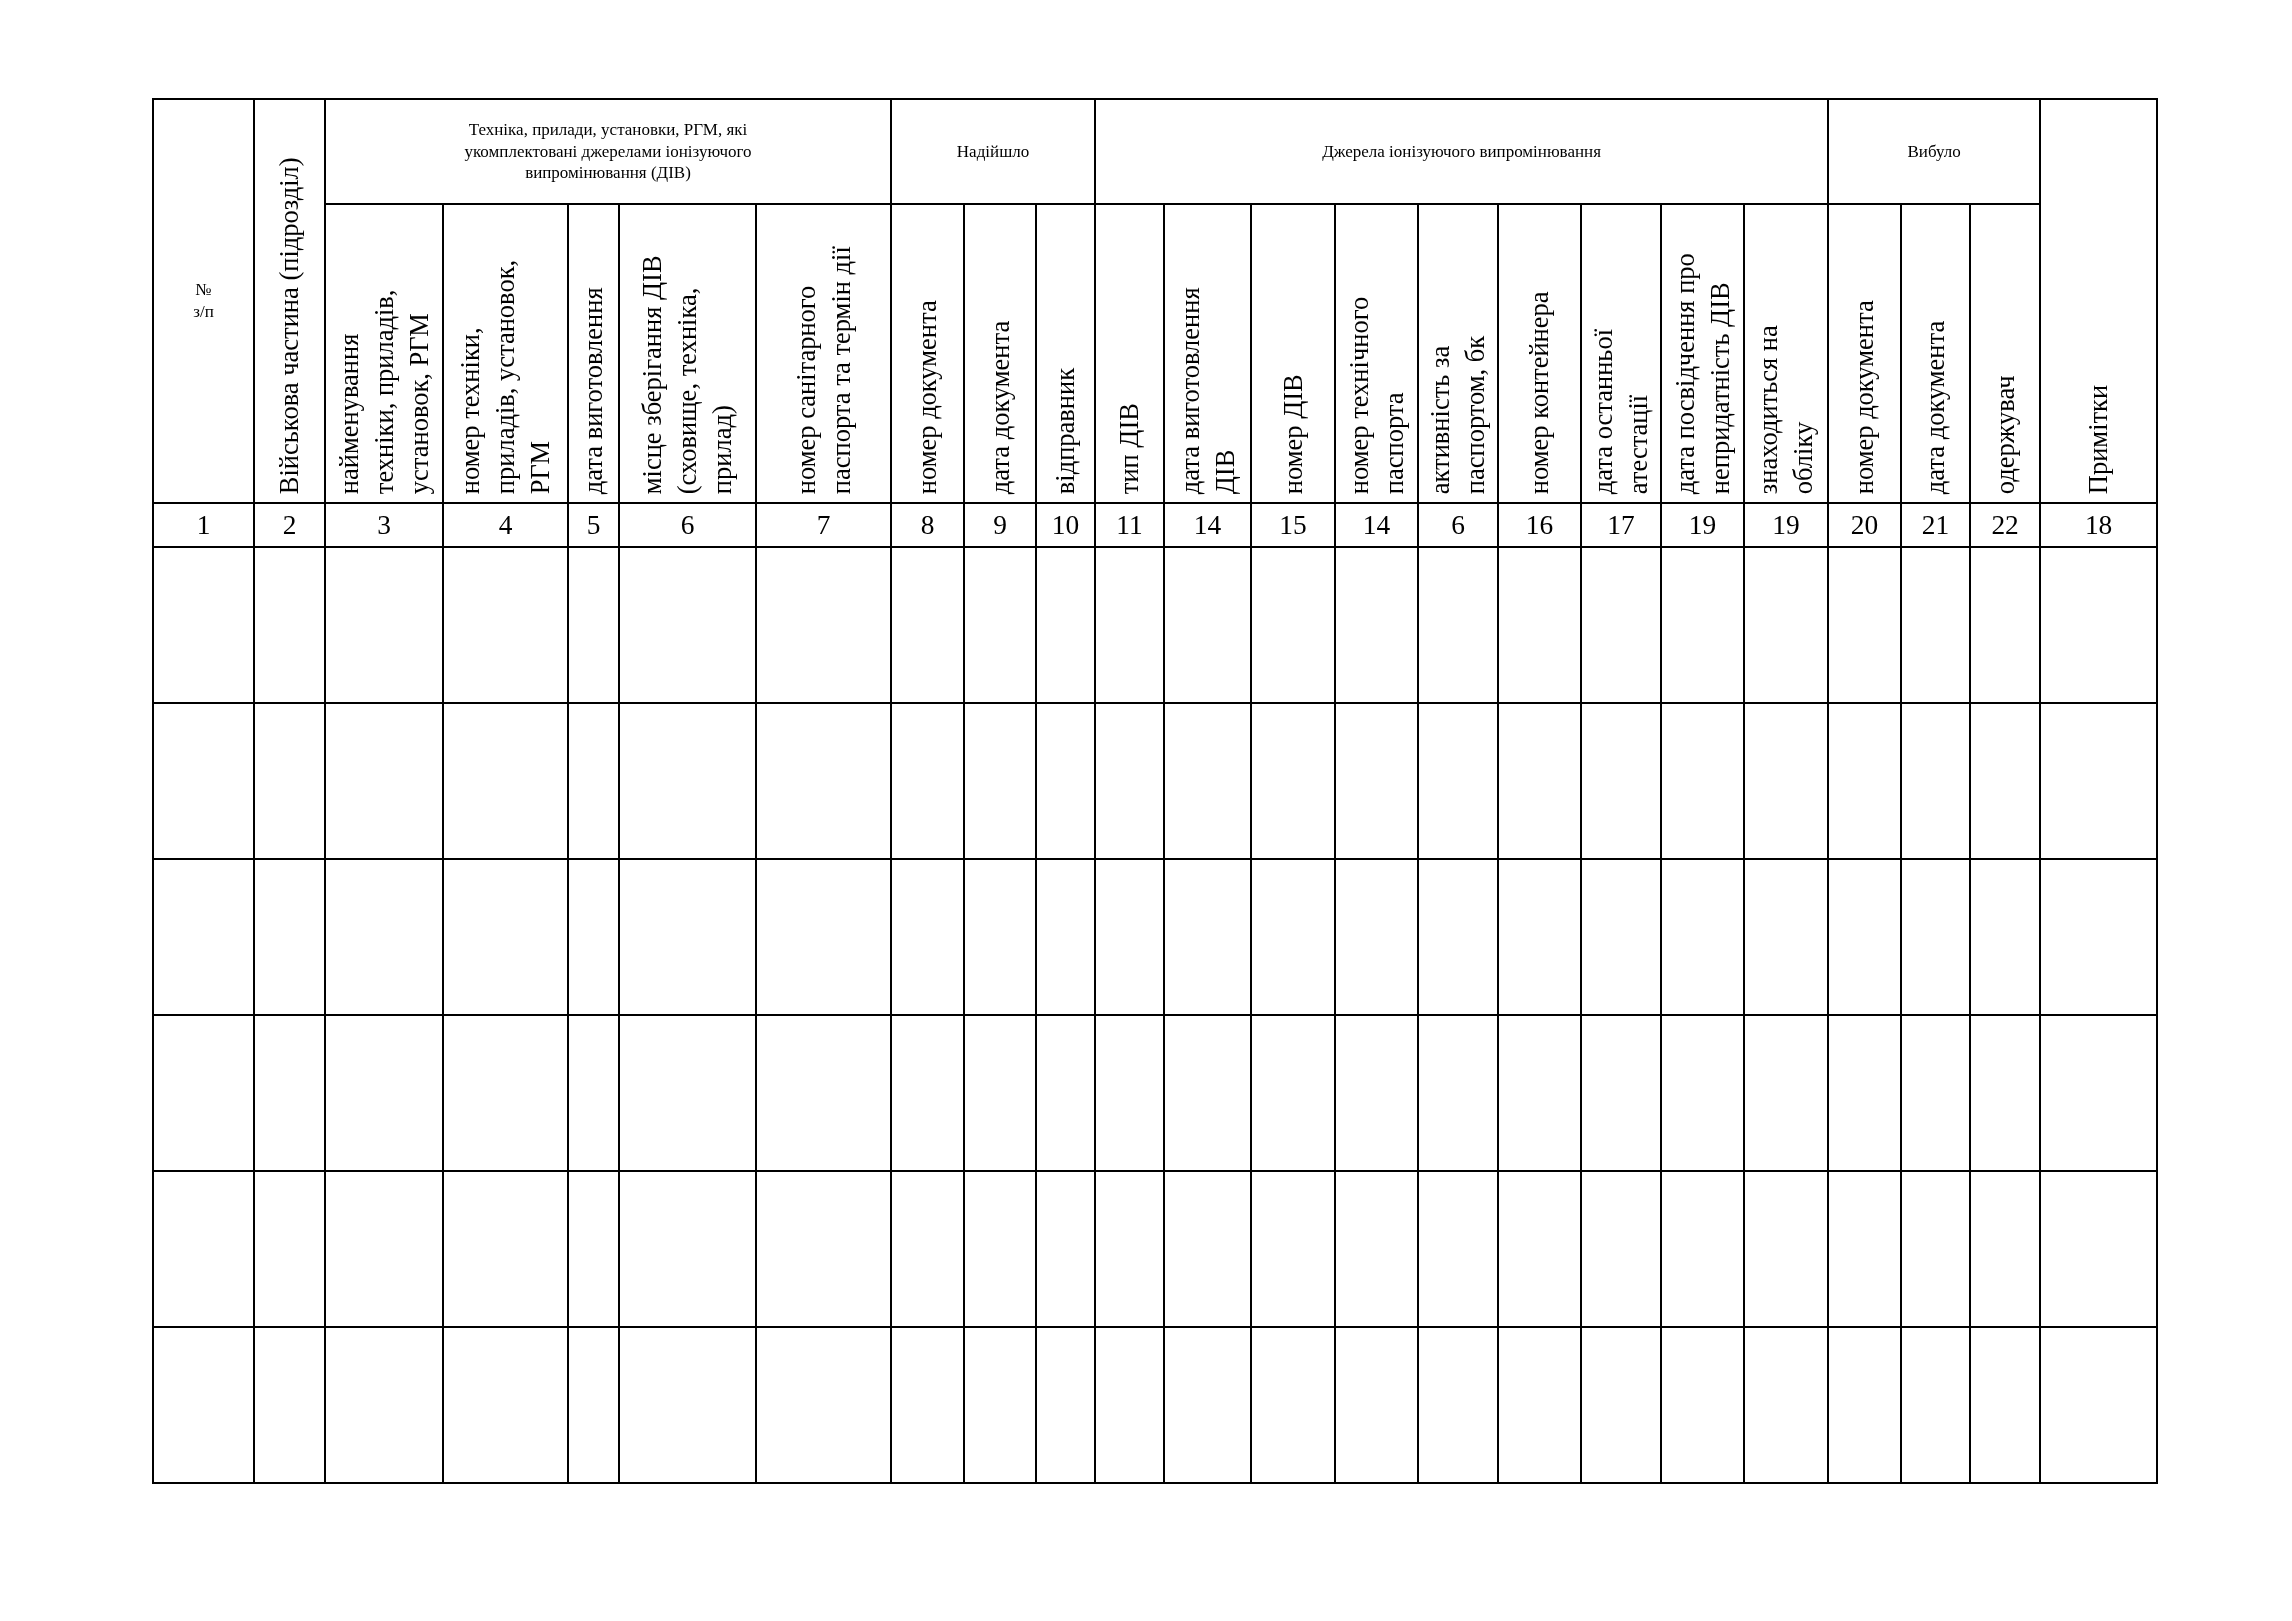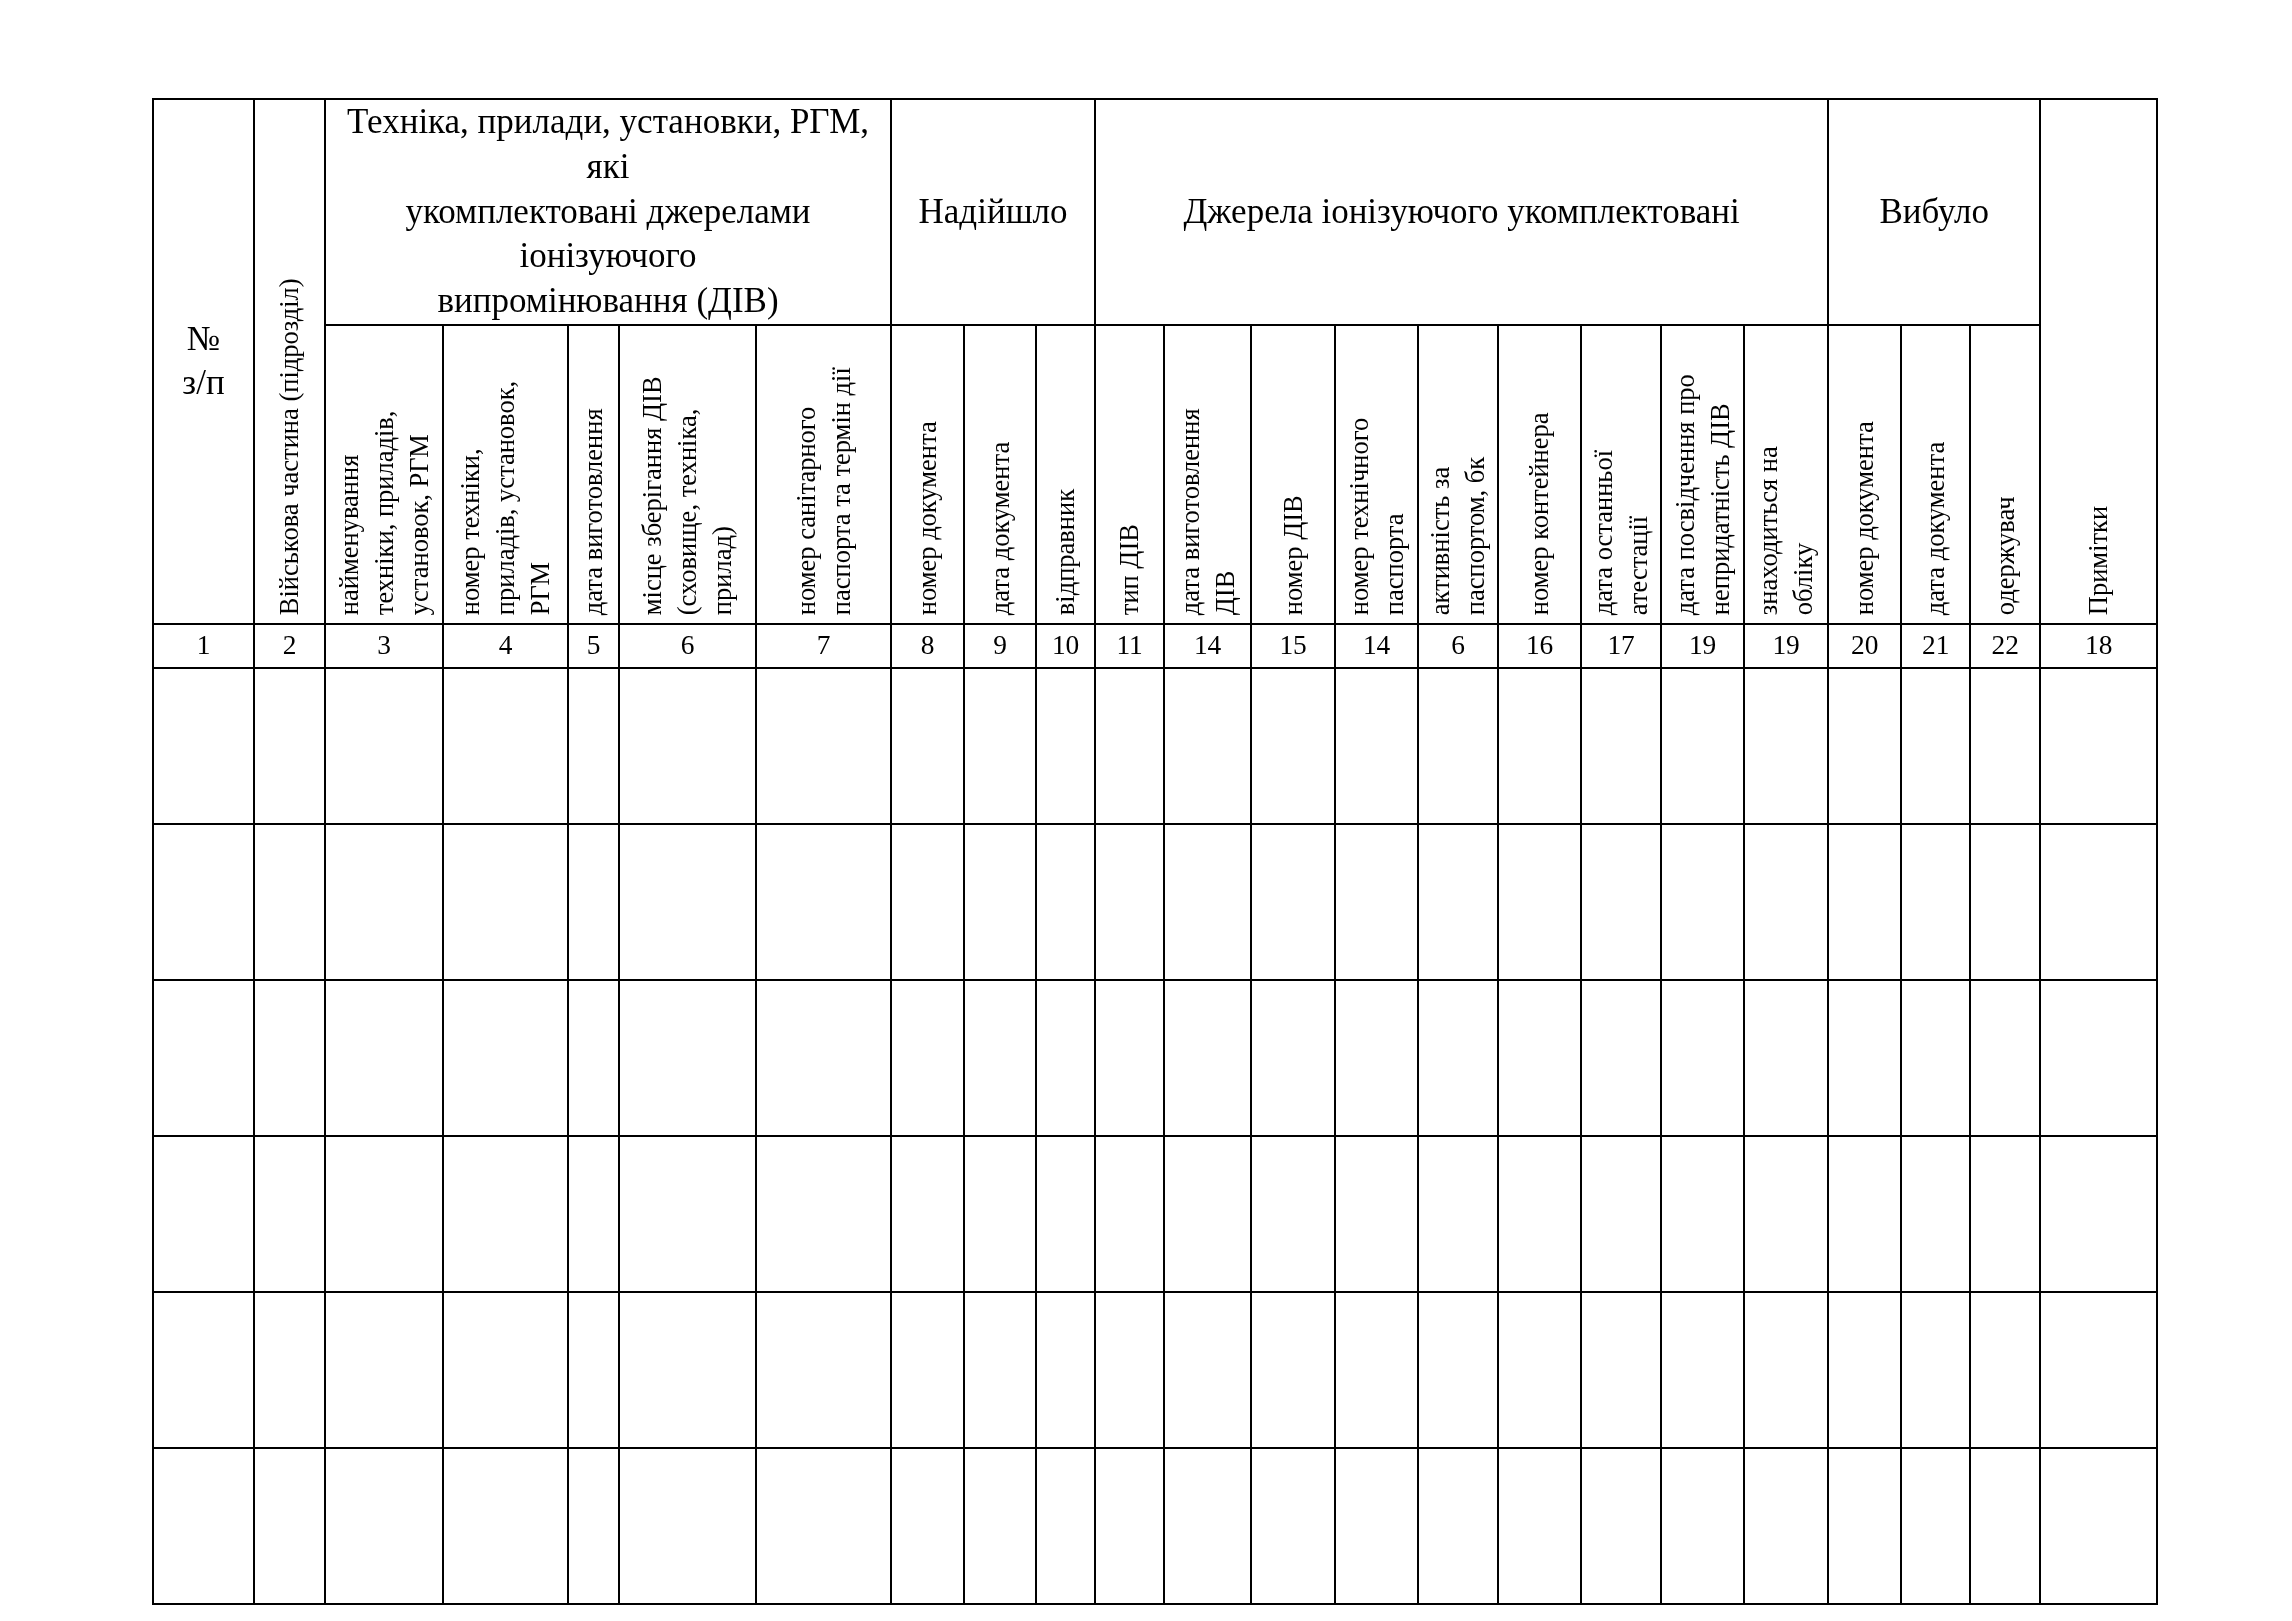--- a/index.html
+++ b/index.html
@@ -29,21 +29,21 @@
   }
   tr.r1   { height: 105px; }
   tr.r2   { height: 299px; }
   tr.rnum { height: 44px;  }
   tr.brow { height: 156px; }
 
   
   td.gh {
     text-align: center;
     vertical-align: middle;
-    font-size: 35px;
+    font-size: 17px;
     line-height: 1.28;
     white-space: pre-line;
     padding: 2px 3.9px;
   }
   
   td.vert { vertical-align: bottom; }
   .vwrap {
     display: flex;
     justify-content: center;
     height: 288px;
@@ -101,21 +101,21 @@
 з/п</td>
       <td class="vert" rowspan="2">
         <div class="vwrap tall">
           <div class="vtext">Військова частина (підрозділ)</div>
         </div>
       </td>
       <td class="gh" colspan="5">Техніка, прилади, установки, РГМ, які
 укомплектовані джерелами іонізуючого
 випромінювання (ДІВ)</td>
       <td class="gh" colspan="3">Надійшло</td>
-      <td class="gh" colspan="9">Джерела іонізуючого укомплектовані</td>
+      <td class="gh" colspan="9">Джерела іонізуючого випромінювання</td>
       <td class="gh" colspan="3">Вибуло</td>
       <td class="vert" rowspan="2">
         <div class="vwrap tall">
           <div class="vtext">Примітки</div>
         </div>
       </td>
     </tr>
     <tr class="r2">
       <td class="vert">
           <div class="vwrap">

